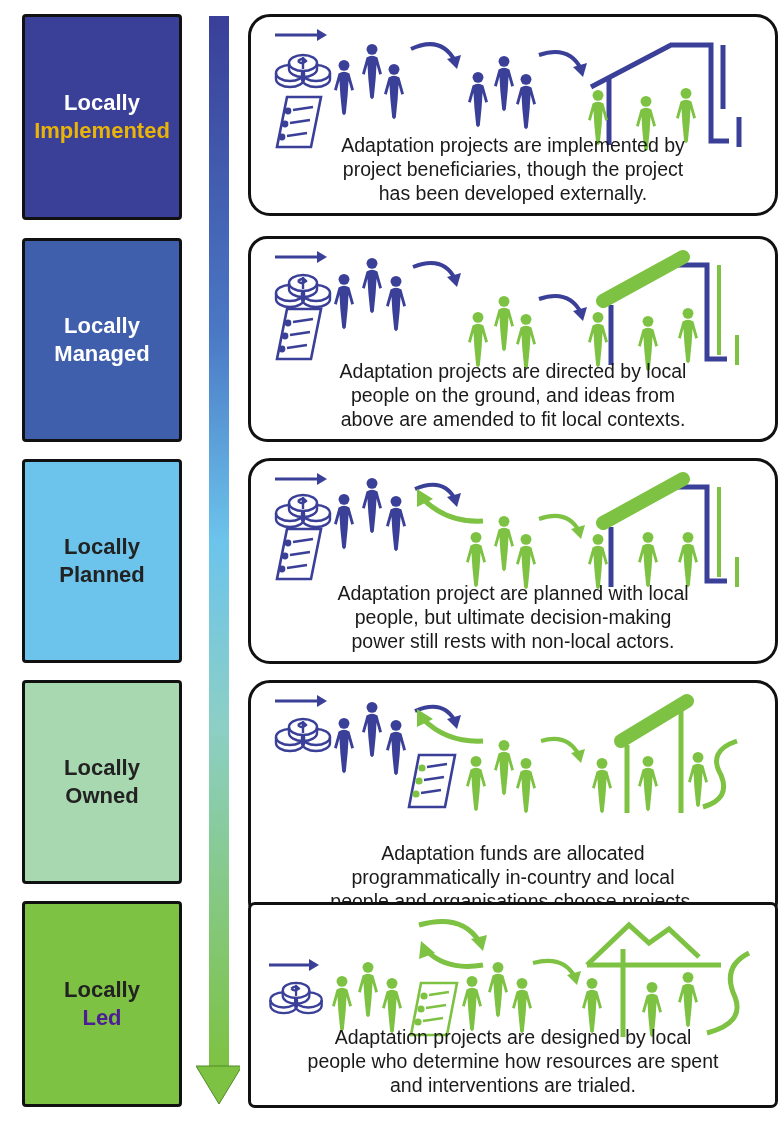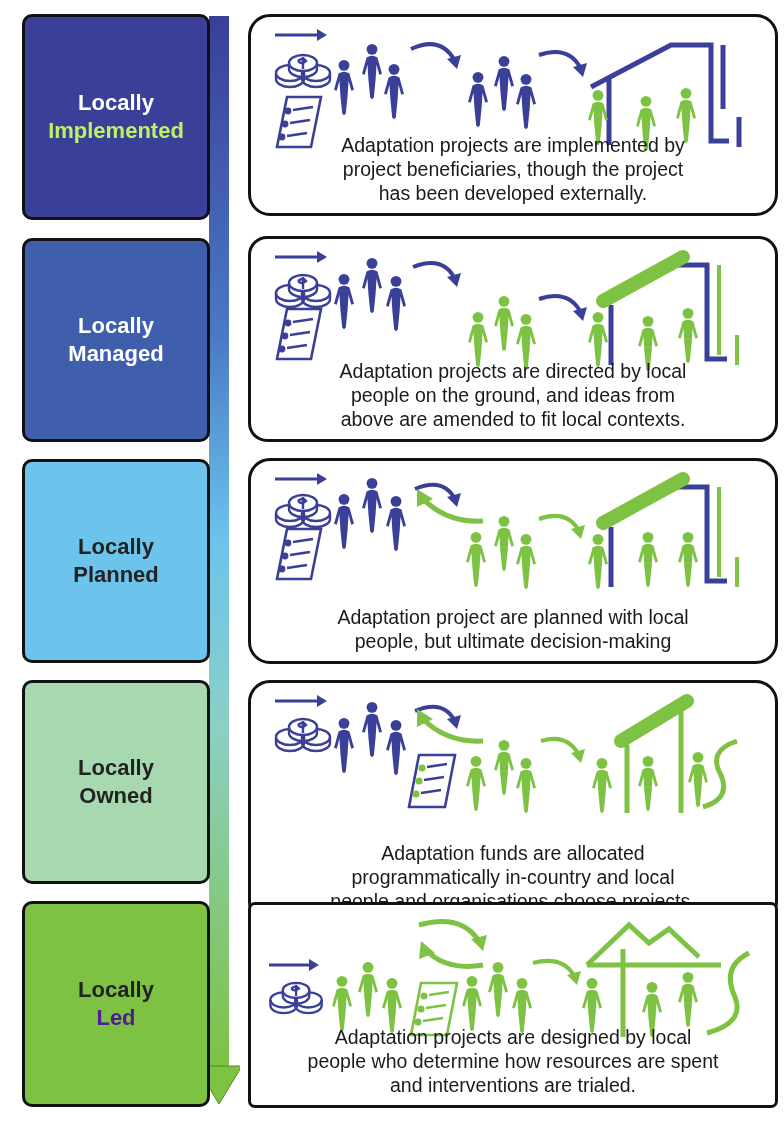--- a/index.html
+++ b/index.html
@@ -1,17 +1,17 @@
 <!DOCTYPE html>
 <html><head>
 <meta charset="utf-8">
 <style>
   html,body{margin:0;padding:0;background:#ffffff;}
   body{width:784px;height:1122px;position:relative;overflow:hidden;font-family:"Liberation Sans",sans-serif;}
-  .label-box{position:absolute;left:22px;width:188px;border:3px solid #111;border-radius:10px;box-sizing:border-box;display:flex;align-items:center;justify-content:center;text-align:center;}
+  .label-box{position:absolute;left:22px;width:160px;border:3px solid #111;border-radius:4px;box-sizing:border-box;display:flex;align-items:center;justify-content:center;text-align:center;}
   .label-box span{font-weight:bold;font-size:22px;line-height:28px;display:block;}
   .panel{position:absolute;left:248px;width:530px;border:3px solid #111;border-radius:22px;box-sizing:border-box;background:#fff;}
   .panel svg.art{position:absolute;left:0;top:0;}
   .panel .desc{position:absolute;left:0;right:0;bottom:8px;text-align:center;font-size:19.5px;line-height:24px;color:#1a1a1a;}
   .desc span{display:block;}
   #arrow{position:absolute;left:196px;top:14px;}
 </style>
 </head>
 <body>
 
@@ -25,21 +25,21 @@
       <stop offset="1" stop-color="#7dc242"></stop>
     </linearGradient>
   </defs>
   <rect x="13" y="2" width="20" height="1050" fill="url(#arrowGrad)"></rect>
   <polygon points="0,1052 46,1052 23,1090" fill="#7dc242" stroke="#4f8a26" stroke-width="1"></polygon>
 </svg>
 
 <div class="label-box" style="top:14px;height:206px;background:#3a3f98;">
   <div>
     <span style="color:#fff;">Locally</span>
-    <span style="color:#bef264;">Implemented</span>
+    <span style="color:#eab308;">Implemented</span>
   </div>
 </div>
 <div class="label-box" style="top:238px;height:204px;background:#3f5fad;">
   <div>
     <span style="color:#fff;">Locally</span>
     <span style="color:#fff;">Managed</span>
   </div>
 </div>
 <div class="label-box" style="top:459px;height:204px;background:#6cc4ec;">
   <div>
@@ -208,20 +208,21 @@
     </g>
     <g fill="#7dc242">
       <use href="#person" x="336" y="72" width="22" height="58"></use>
       <use href="#person" x="386" y="70" width="22" height="58"></use>
       <use href="#person" x="426" y="70" width="22" height="58"></use>
     </g>
   </svg>
   <div class="desc">
     <span>Adaptation project are planned with local</span>
     <span>people, but ultimate decision-making</span>
+    <span>power still rests with non-local actors.</span>
   </div>
 </div>
 
 <div class="panel" style="top:680px;height:244px;">
   <svg class="art" width="524" height="200">
     <g stroke="#3a3f98" stroke-width="3" fill="#3a3f98">
       <line x1="24" y1="18" x2="68" y2="18"></line>
         <polygon points="66,12 76,18 66,24" stroke="none"></polygon>
     </g>
     <use href="#coins" x="22" y="32" width="62" height="40" style="color:#3a3f98"></use>

